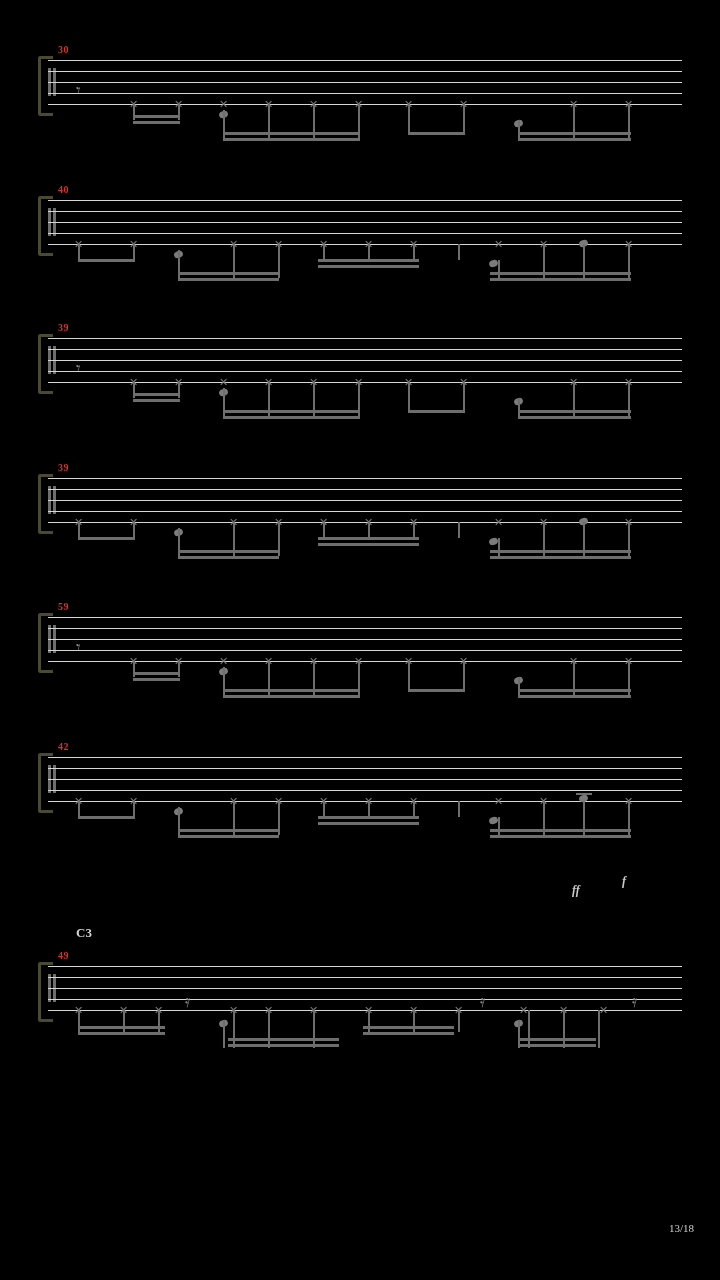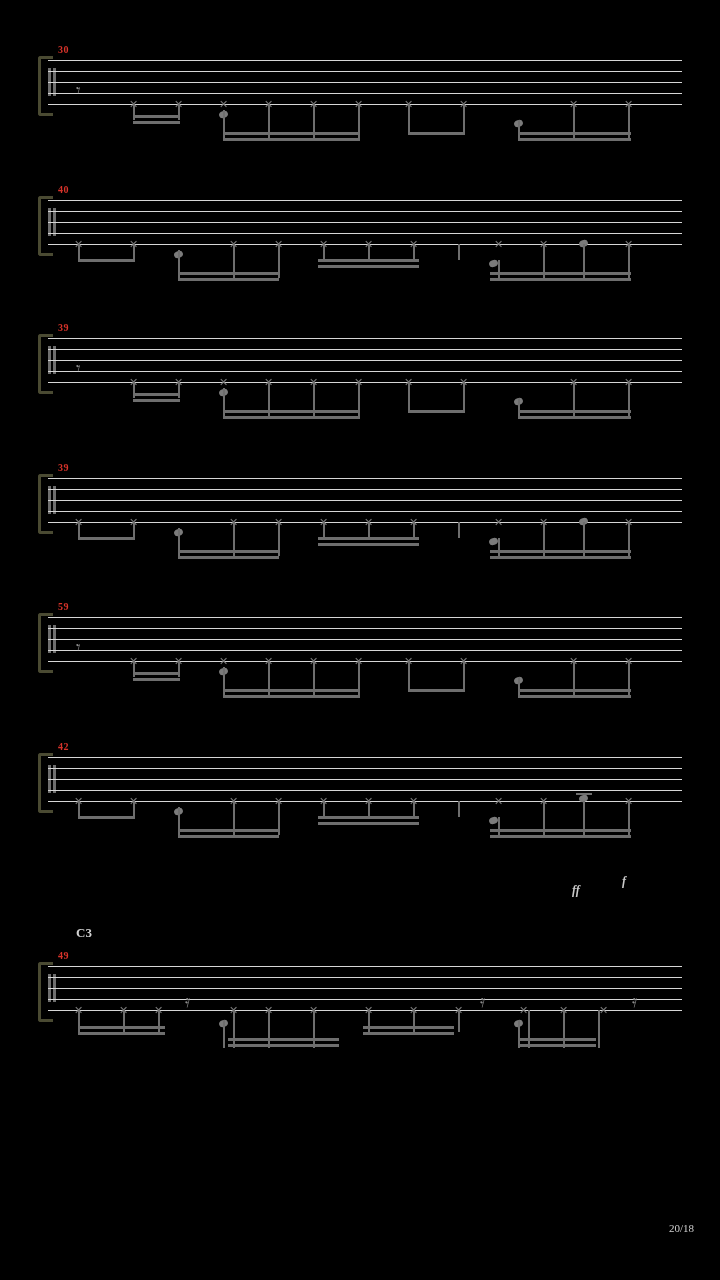--- a/index.html
+++ b/index.html
@@ -495,15 +495,15 @@
     <div class="beam" style="left:78px; top:60px; width:87px"></div>
     <div class="beam" style="left:78px; top:66px; width:87px"></div>
     <div class="beam" style="left:228px; top:72px; width:111px"></div>
     <div class="beam" style="left:228px; top:78px; width:111px"></div>
     <div class="beam" style="left:363px; top:60px; width:91px"></div>
     <div class="beam" style="left:363px; top:66px; width:91px"></div>
     <div class="beam" style="left:520px; top:72px; width:76px"></div>
     <div class="beam" style="left:520px; top:78px; width:76px"></div>
   </div>
 
-  <div class="page-num">20/18</div>
+  <div class="page-num">13/18</div>
 
 </div>
 
 </body></html>

